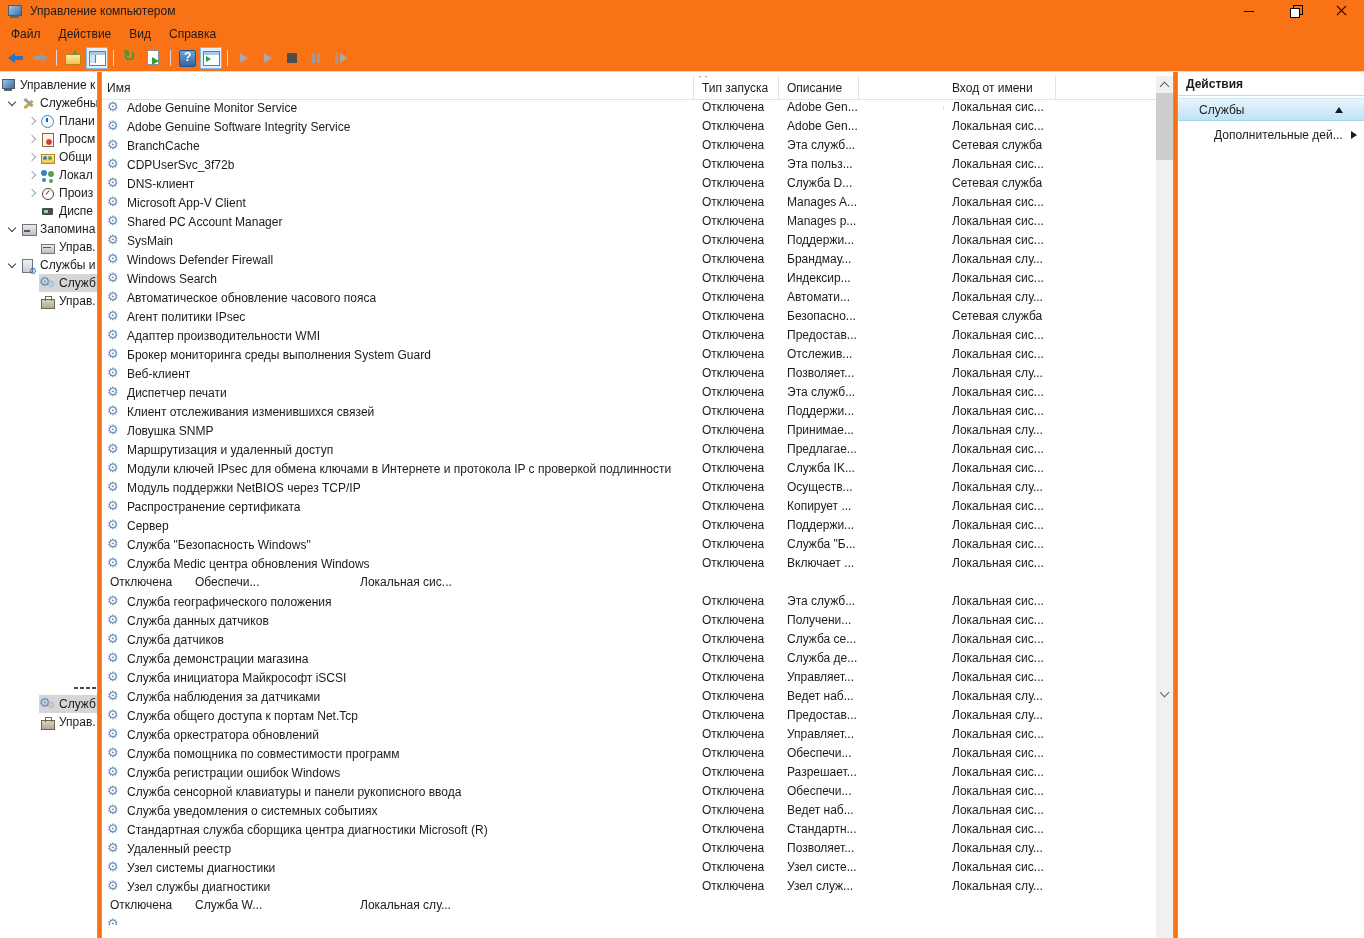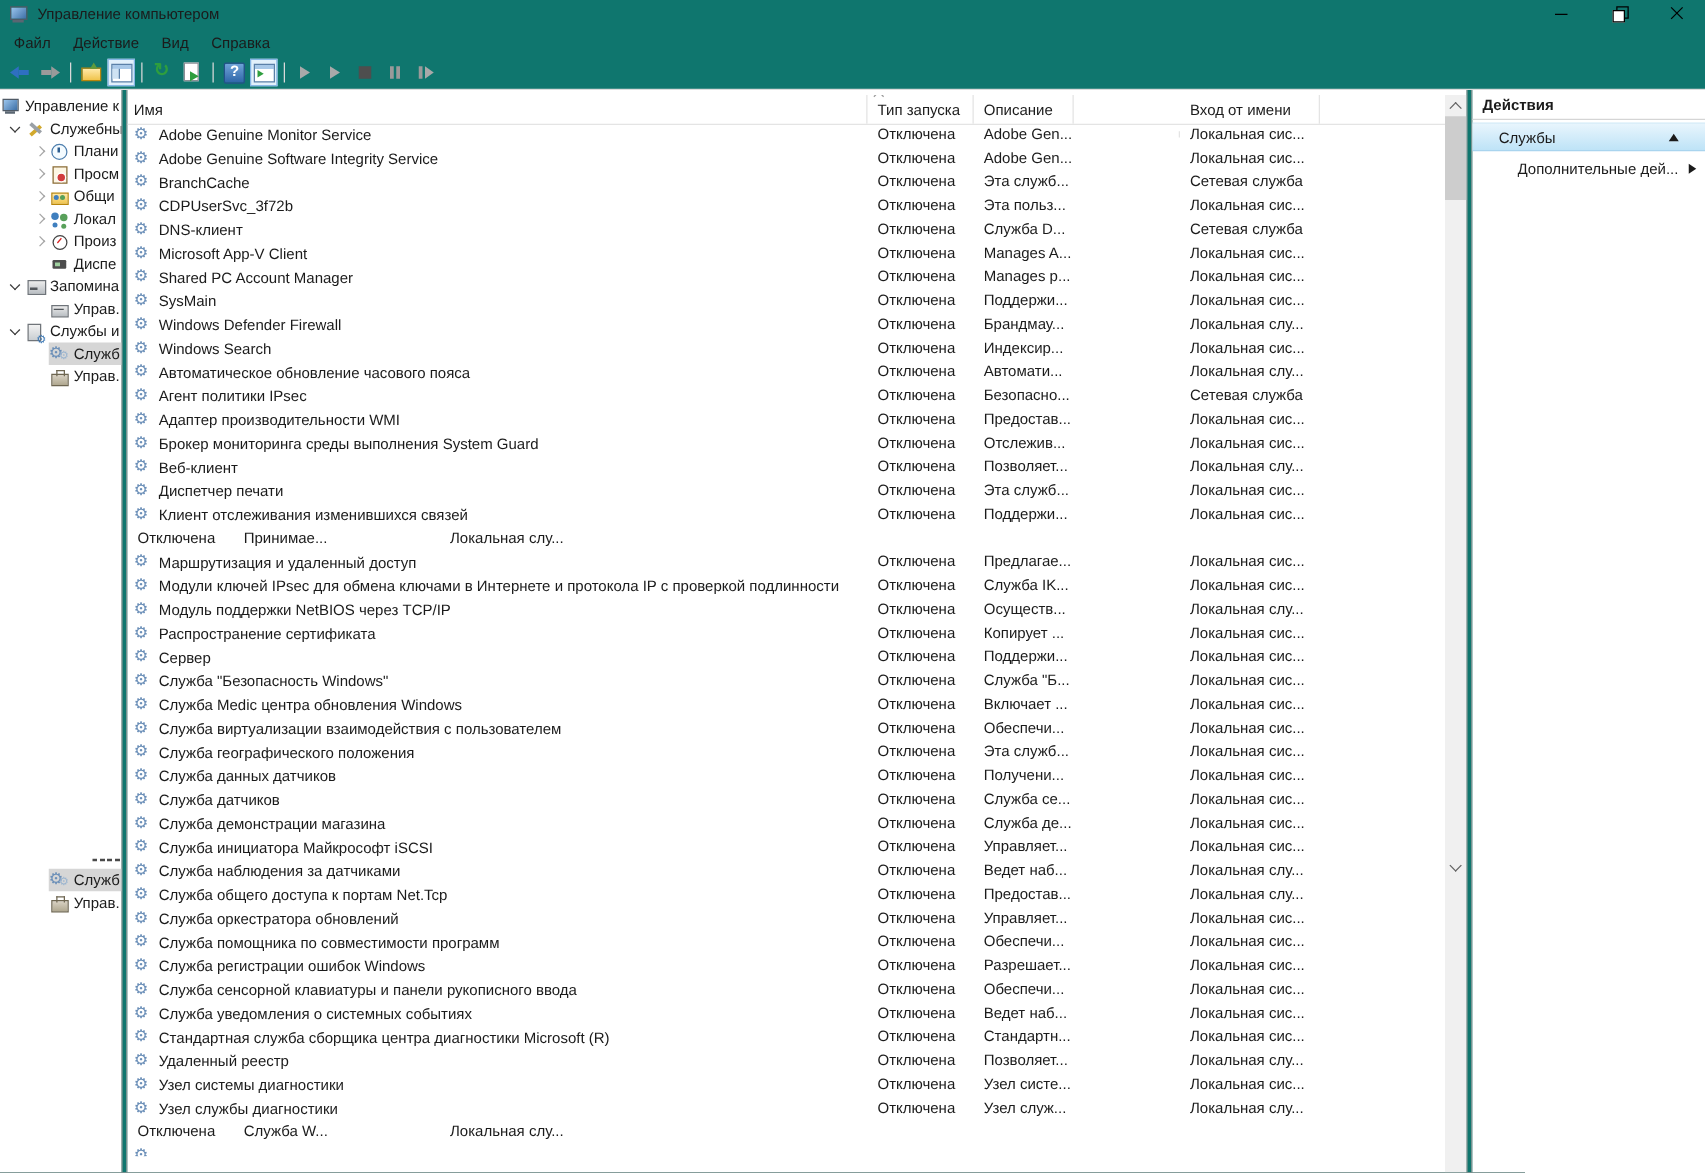--- a/index.html
+++ b/index.html
@@ -2,21 +2,21 @@
 <html style="--gear: #6b8fb8; --sel: #d6d6d6; --sec_top: #e8f5fd; --sec_bot: #bee3f7; --tgl_bg: #e2f0fb; --tgl_bd: #86b7e6; --track: #f0f0f0; --thumb: #cdcdcd;"><head>
 <meta charset="utf-8">
 <style>
   :root{
     --gear:#6b8fb8; --sel:#d6d6d6; --sec_top:#e8f5fd; --sec_bot:#bee3f7;
     --tgl_bg:#e2f0fb; --tgl_bd:#86b7e6; --track:#f0f0f0; --thumb:#cdcdcd;
     --pane_bd:#9d9d9d; --hdr_ln:#e4e4e4;
   }
   *{box-sizing:border-box}
   html,body{margin:0;padding:0;background:#777}
-  .window{position:relative;width:1364px;height:938px;background:#0f766e;overflow:hidden;
+  .window{position:relative;width:1364px;height:938px;background:#f97316;overflow:hidden;
     font-family:"Liberation Sans",sans-serif;font-size:12px;color:#1b1b1b;}
 
   
   .titlebar{height:22px;display:flex;align-items:center;padding-left:7px;position:relative}
   .app-icon{width:16px;height:15px;position:relative;flex:none}
   .app-icon::before{content:"";position:absolute;left:1px;top:1px;width:12px;height:9px;border:1px solid #4f5a66;background:linear-gradient(135deg,#9cc6ee,#3c6ea5)}
   .app-icon::after{content:"";position:absolute;left:3px;top:12px;width:9px;height:2px;background:#5a6672}
   .title-text{margin-left:7px}
   .win-controls{position:absolute;right:0;top:0;display:flex;height:22px}
   .wc{width:46px;height:22px;display:flex;align-items:center;justify-content:center;position:relative}
@@ -503,20 +503,24 @@
             <div class="cell cell-name">
               <span class="row-gear"></span>
               <span>Клиент отслеживания изменившихся связей</span>
             </div>
             <div class="cell cell-startup">Отключена</div>
             <div class="cell cell-desc">Поддержи...</div>
             <div class="cell cell-status"></div>
             <div class="cell cell-logon">Локальная сис...</div>
           </div>
           <div class="lrow">
+            <div class="cell cell-name">
+              <span class="row-gear"></span>
+              <span>Ловушка SNMP</span>
+            </div>
             <div class="cell cell-startup">Отключена</div>
             <div class="cell cell-desc">Принимае...</div>
             <div class="cell cell-status"></div>
             <div class="cell cell-logon">Локальная слу...</div>
           </div>
           <div class="lrow">
             <div class="cell cell-name">
               <span class="row-gear"></span>
               <span>Маршрутизация и удаленный доступ</span>
             </div>
@@ -579,24 +583,20 @@
             <div class="cell cell-name">
               <span class="row-gear"></span>
               <span>Служба Medic центра обновления Windows</span>
             </div>
             <div class="cell cell-startup">Отключена</div>
             <div class="cell cell-desc">Включает ...</div>
             <div class="cell cell-status"></div>
             <div class="cell cell-logon">Локальная сис...</div>
           </div>
           <div class="lrow">
-            <div class="cell cell-name">
-              <span class="row-gear"></span>
-              <span>Служба виртуализации взаимодействия с пользователем</span>
-            </div>
             <div class="cell cell-startup">Отключена</div>
             <div class="cell cell-desc">Обеспечи...</div>
             <div class="cell cell-status"></div>
             <div class="cell cell-logon">Локальная сис...</div>
           </div>
           <div class="lrow">
             <div class="cell cell-name">
               <span class="row-gear"></span>
               <span>Служба географического положения</span>
             </div>

